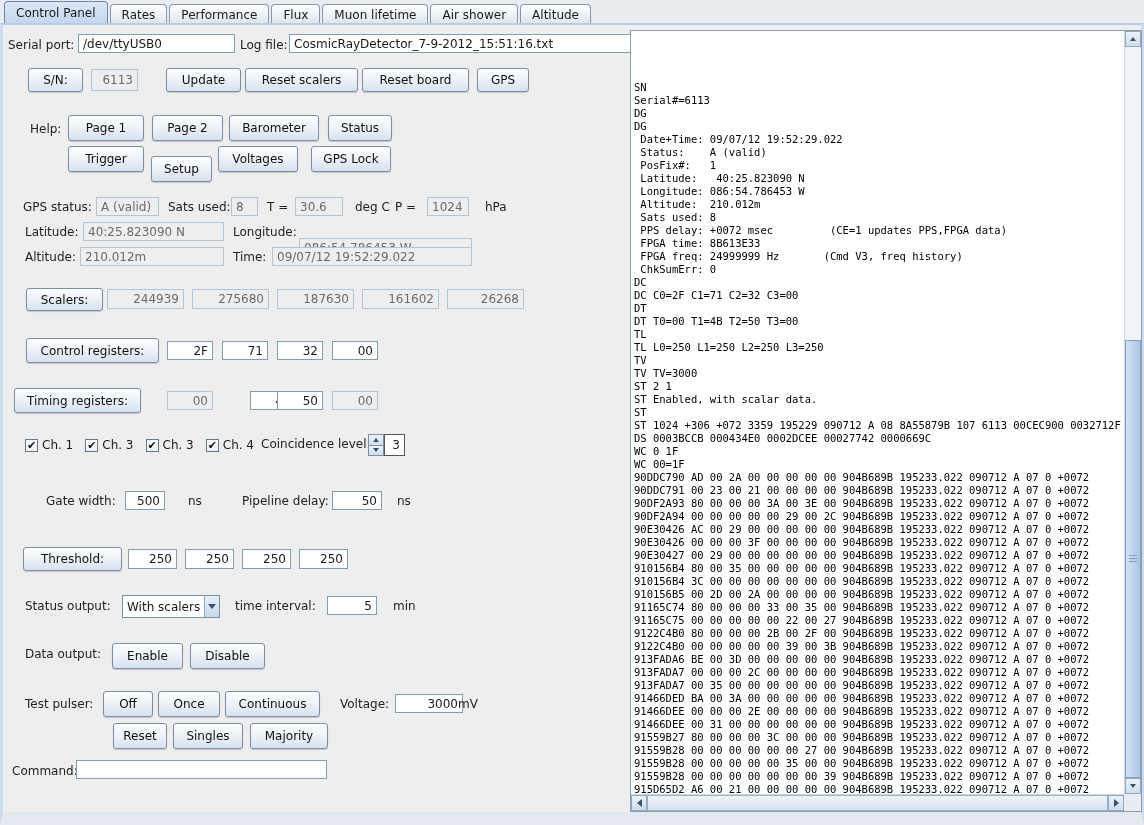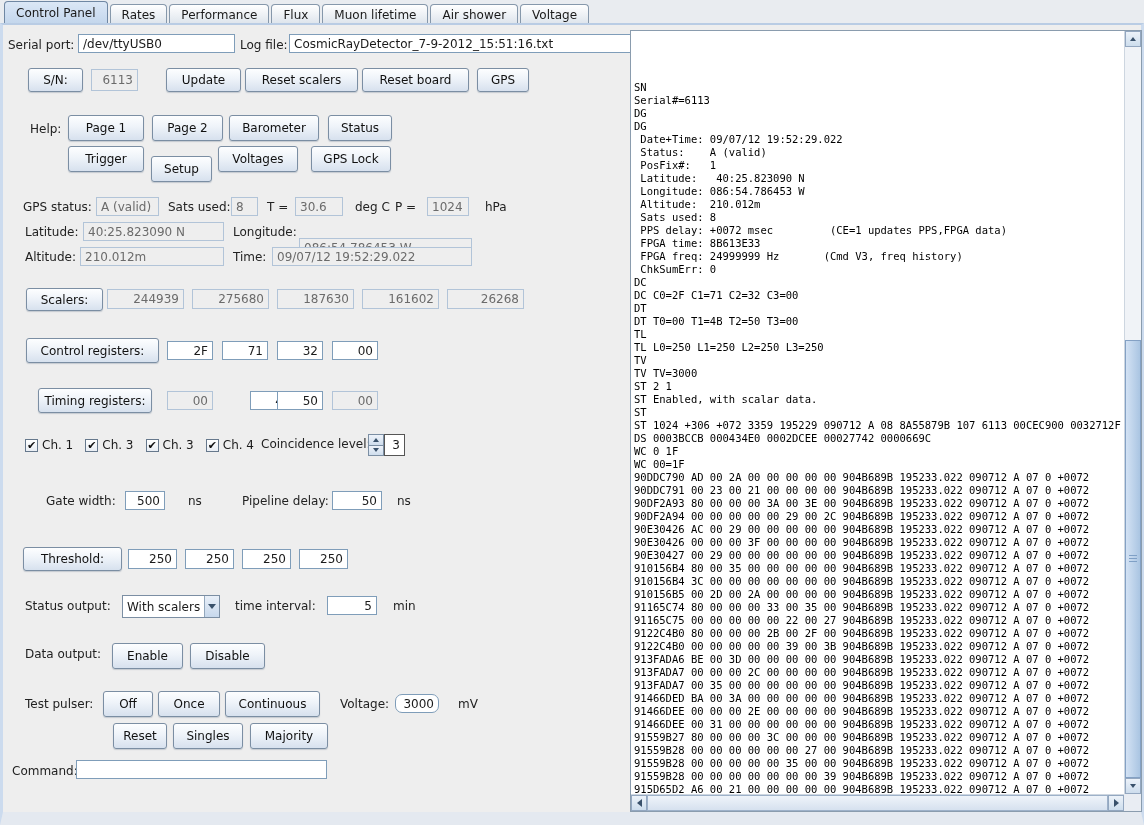--- a/index.html
+++ b/index.html
@@ -67,21 +67,21 @@
 
 <div class="app">
 
   <div class="tabbar">
     <div class="tab selected">Control Panel</div>
     <div class="tab">Rates</div>
     <div class="tab">Performance</div>
     <div class="tab">Flux</div>
     <div class="tab">Muon lifetime</div>
     <div class="tab">Air shower</div>
-    <div class="tab">Voltage</div>
+    <div class="tab">Altitude</div>
   </div>
 
   <div class="content-frame"></div>
 
   <div class="lbl" style="left:8px;top:38px;">Serial port:</div>
   <div class="field abs" style="left:78px;top:34px;width:157px;">/dev/ttyUSB0</div>
   <div class="lbl" style="left:240px;top:38px;">Log file:</div>
   <div class="field abs" style="left:289px;top:34px;width:348px;">CosmicRayDetector_7-9-2012_15:51:16.txt</div>
 
   <div class="btn abs" style="left:28px;top:68px;width:55px;height:24px;">S/N:</div>
@@ -131,21 +131,21 @@
       <div class="field right disabled" style="width:77px;height:20px;">161602</div>
       <div class="field right disabled" style="width:77px;height:20px;">26268</div>
     </div>
 
   <div class="btn abs" style="left:26px;top:338px;width:133px;height:25px;">Control registers:</div>
   <div class="field abs right" style="left:167px;top:341px;width:46px;">2F</div>
   <div class="field abs right" style="left:222px;top:341px;width:46px;">71</div>
   <div class="field abs right" style="left:277px;top:341px;width:46px;">32</div>
   <div class="field abs right" style="left:332px;top:341px;width:46px;">00</div>
 
-  <div class="btn abs" style="left:38px;top:388px;width:114px;height:25px;">Timing registers:</div>
+  <div class="btn abs" style="left:14px;top:388px;width:127px;height:25px;">Timing registers:</div>
   <div class="field abs right disabled" style="left:167px;top:391px;width:46px;">00</div>
   <div class="field abs right" style="left:222px;top:391px;width:46px;margin-left:28px;">4B</div>
   <div class="field abs right" style="left:277px;top:391px;width:46px;">50</div>
   <div class="field abs right disabled" style="left:332px;top:391px;width:46px;">00</div>
 
   <div class="hlist" style="left:25px;top:438px;align-items:center;">
 
       <span class="cb-unit">
         <span class="cb">✔</span>
         <span class="cb-lbl">Ch. 1</span>
@@ -208,21 +208,21 @@
 
   <div class="lbl" style="left:25px;top:647px;">Data output:</div>
   <div class="btn abs" style="left:112px;top:643px;width:71px;height:26px;">Enable</div>
   <div class="btn abs" style="left:190px;top:643px;width:75px;height:26px;">Disable</div>
 
   <div class="lbl" style="left:25px;top:697px;">Test pulser:</div>
   <div class="btn abs" style="left:103px;top:691px;width:50px;height:26px;">Off</div>
   <div class="btn abs" style="left:158px;top:691px;width:62px;height:26px;">Once</div>
   <div class="btn abs" style="left:225px;top:691px;width:95px;height:26px;">Continuous</div>
   <div class="lbl" style="left:340px;top:697px;">Voltage:</div>
-  <div class="field abs right" style="left:395px;top:694px;width:44px;border-radius:7px;">3000</div>
+  <div class="field abs right" style="left:395px;top:694px;width:68px;">3000</div>
   <div class="lbl" style="left:458px;top:697px;">mV</div>
   <div class="btn abs" style="left:113px;top:723px;width:54px;height:26px;">Reset</div>
   <div class="btn abs" style="left:173px;top:723px;width:70px;height:26px;">Singles</div>
   <div class="btn abs" style="left:250px;top:723px;width:78px;height:26px;">Majority</div>
 
   <div class="lbl" style="left:12px;top:764px;">Command:</div>
   <div class="field abs" style="left:76px;top:760px;width:251px;"></div>
 
   <div class="scrollpane">
     <div class="logview">

